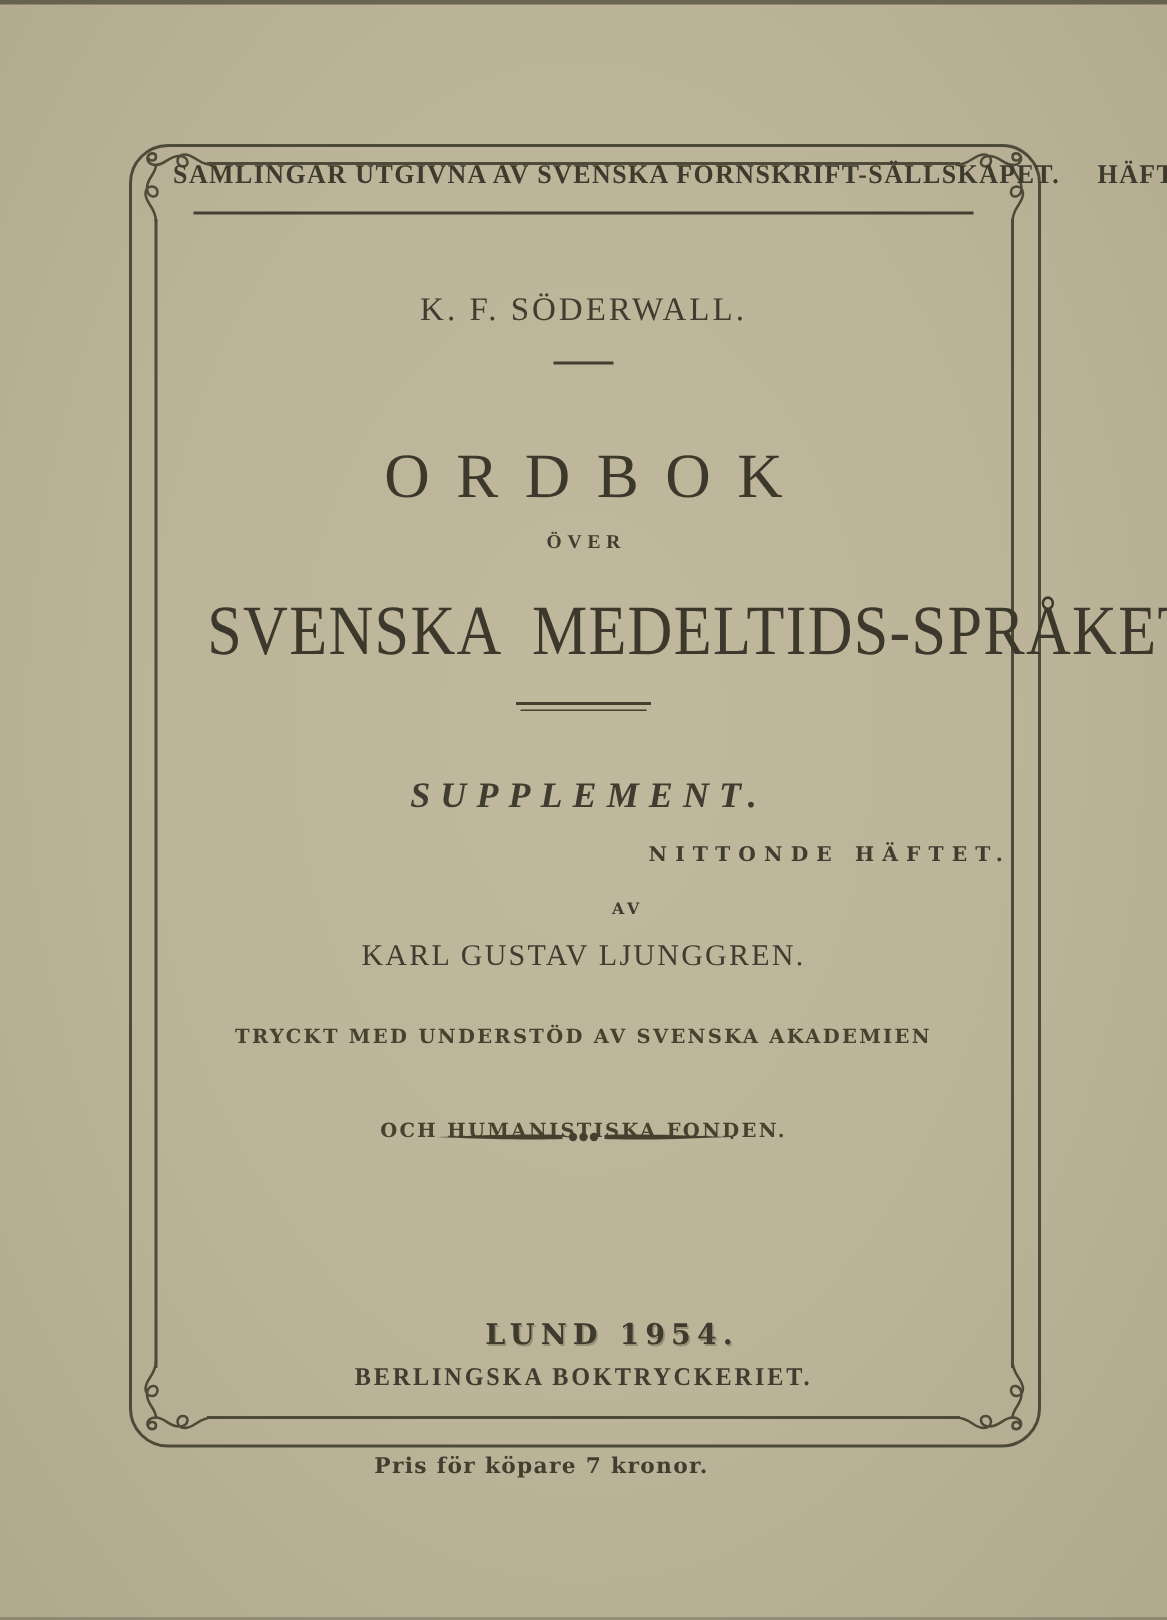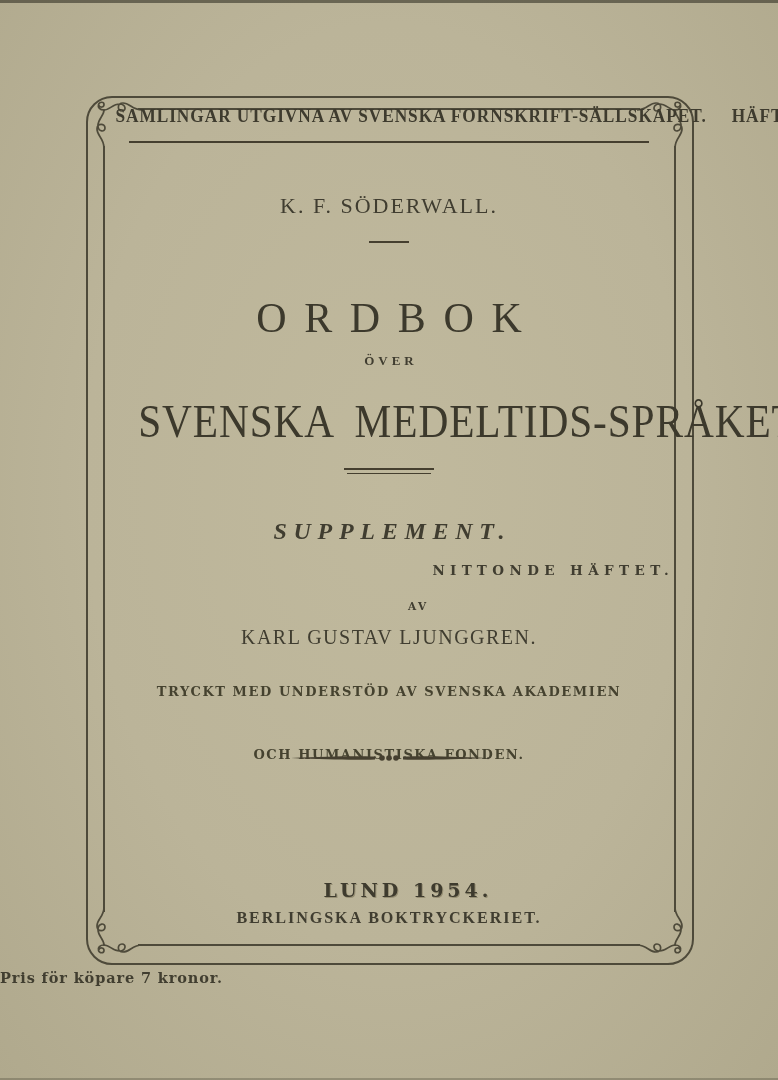--- a/index.html
+++ b/index.html
@@ -28,21 +28,21 @@
   .in-right{left:674px;top:146px;width:1.6px;height:766px;}
   .flourish{position:absolute;width:50px;height:50px;}
   .fl-tl{left:92px;top:98px;}
   .fl-tr{left:637px;top:98px;transform:scaleX(-1);}
   .fl-bl{left:92px;top:907px;transform:scaleY(-1);}
   .fl-br{left:637px;top:907px;transform:scale(-1,-1);}
   .flourish svg{display:block;width:100%;height:100%;}
 
   
   .tx{position:absolute;left:104px;width:570px;text-align:center;white-space:nowrap;}
-  .full-tx{position:absolute;left:0;width:722px;white-space:nowrap;}
+  .full-tx{position:absolute;left:0;width:722px;text-align:center;white-space:nowrap;}
 
   .series-line{top:106px;font-size:18px;font-weight:bold;letter-spacing:1px;
     transform:scaleX(.96);color:#3e3b2e;}
   .series-line .gap{display:inline-block;width:26px;}
   .series-rule{position:absolute;left:129px;top:141px;width:520px;height:2px;background:#453f2f;}
 
   .author{top:193px;font-size:22px;letter-spacing:2px;}
   .author-rule{position:absolute;left:369px;top:241px;width:40px;height:2px;background:#453f2f;}
 
   .book-title{top:294px;font-size:42px;letter-spacing:.42em;text-indent:.42em;color:#3c392c;}

